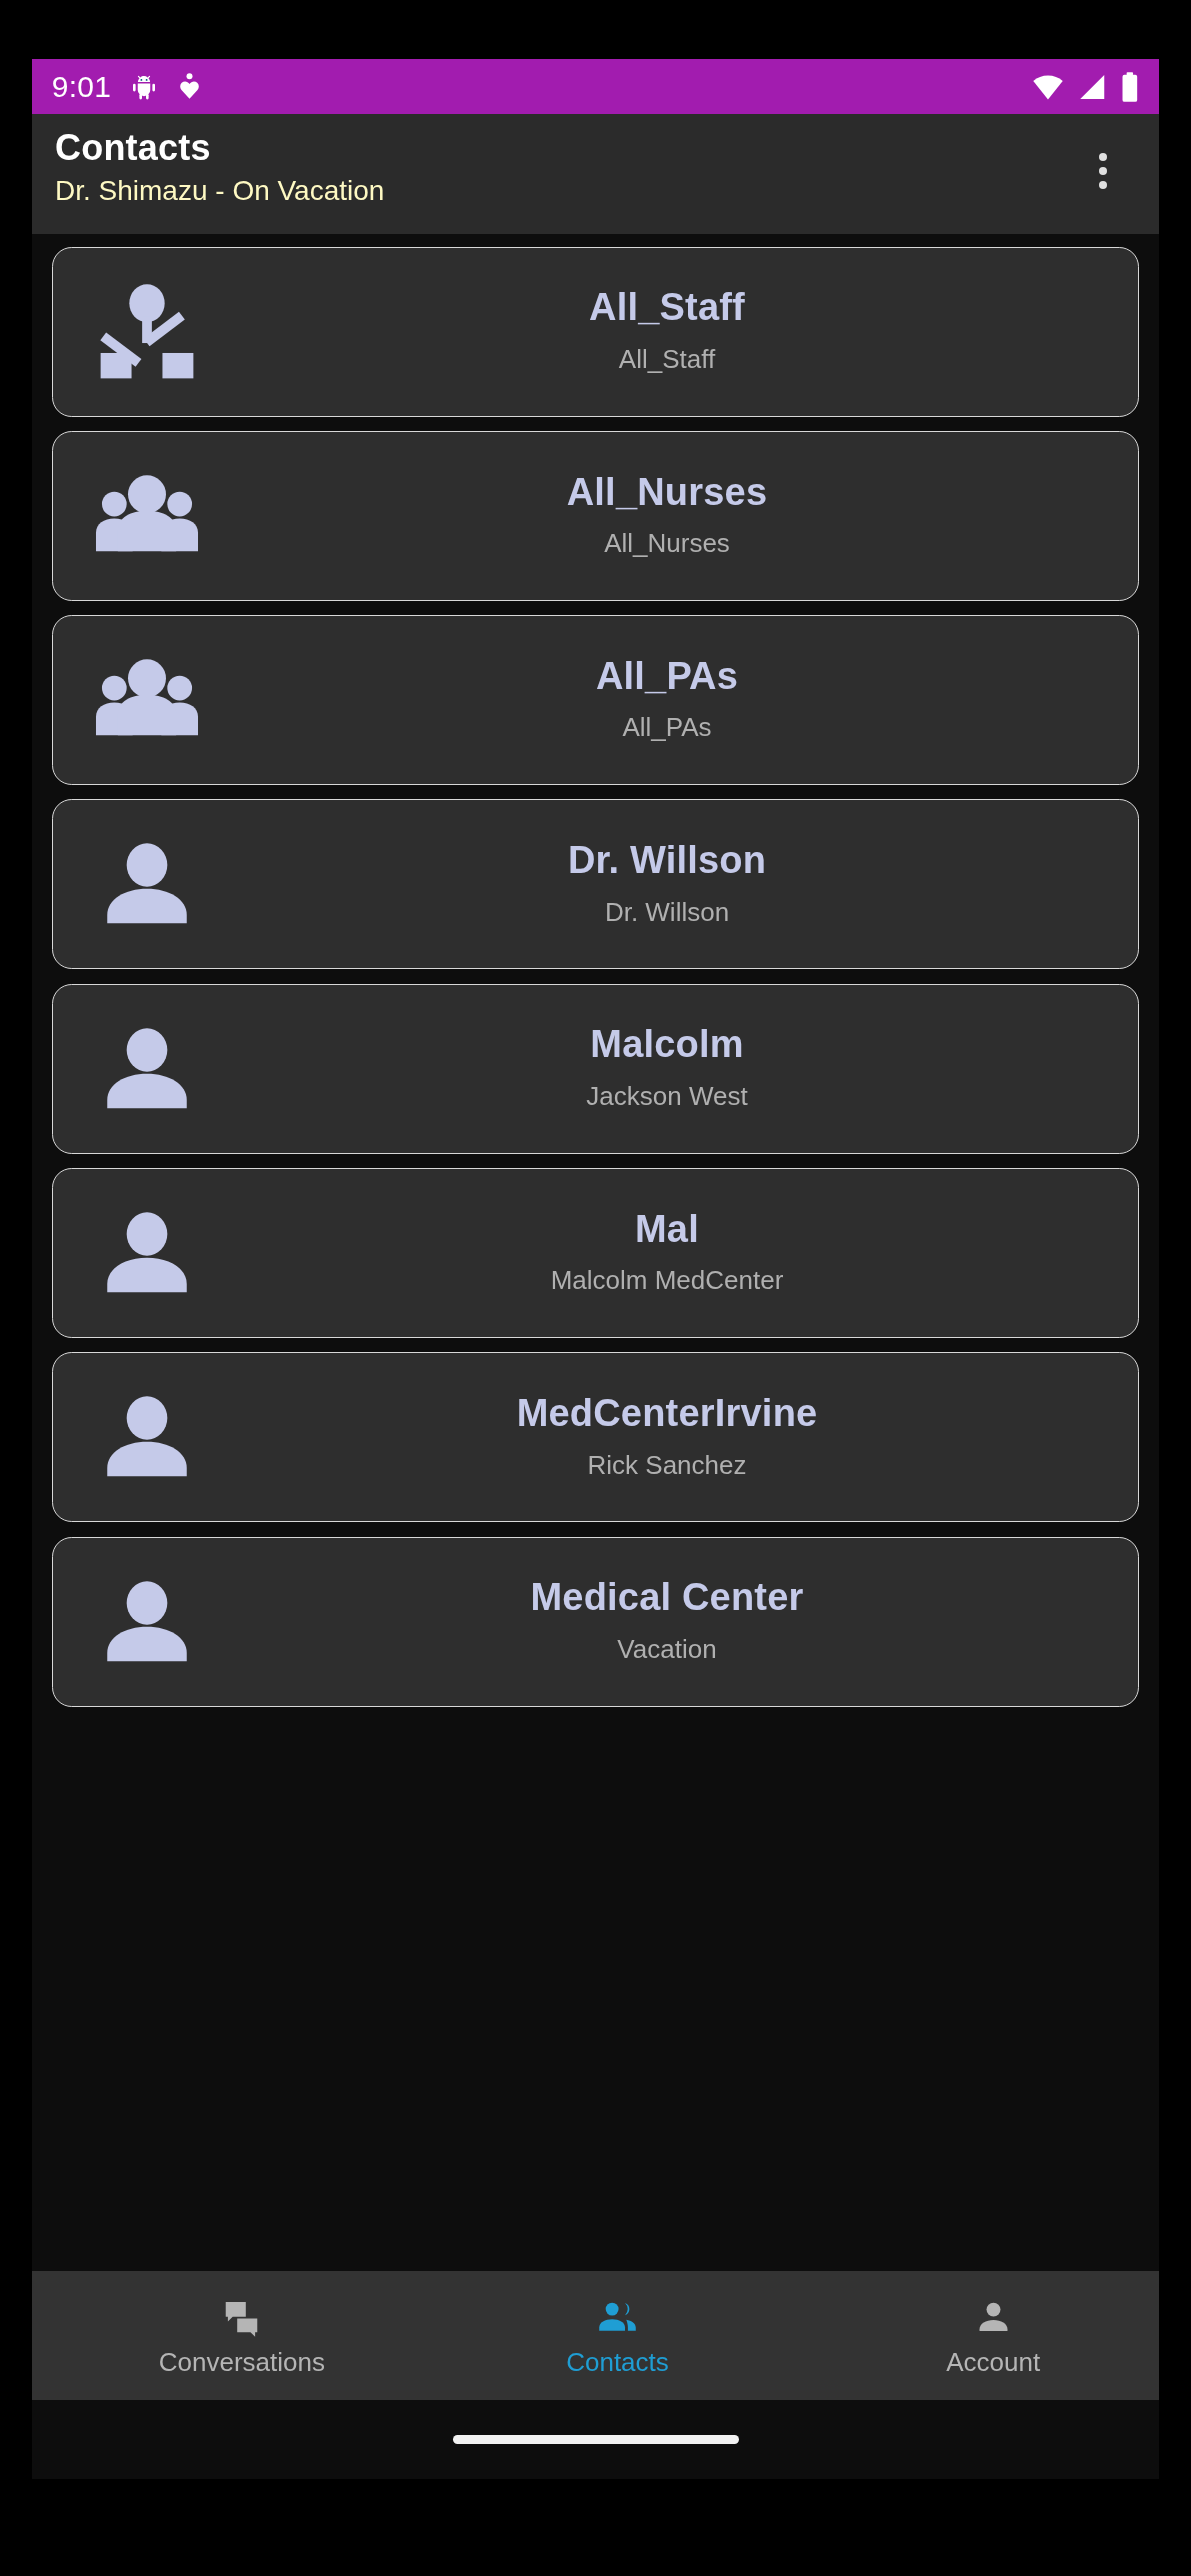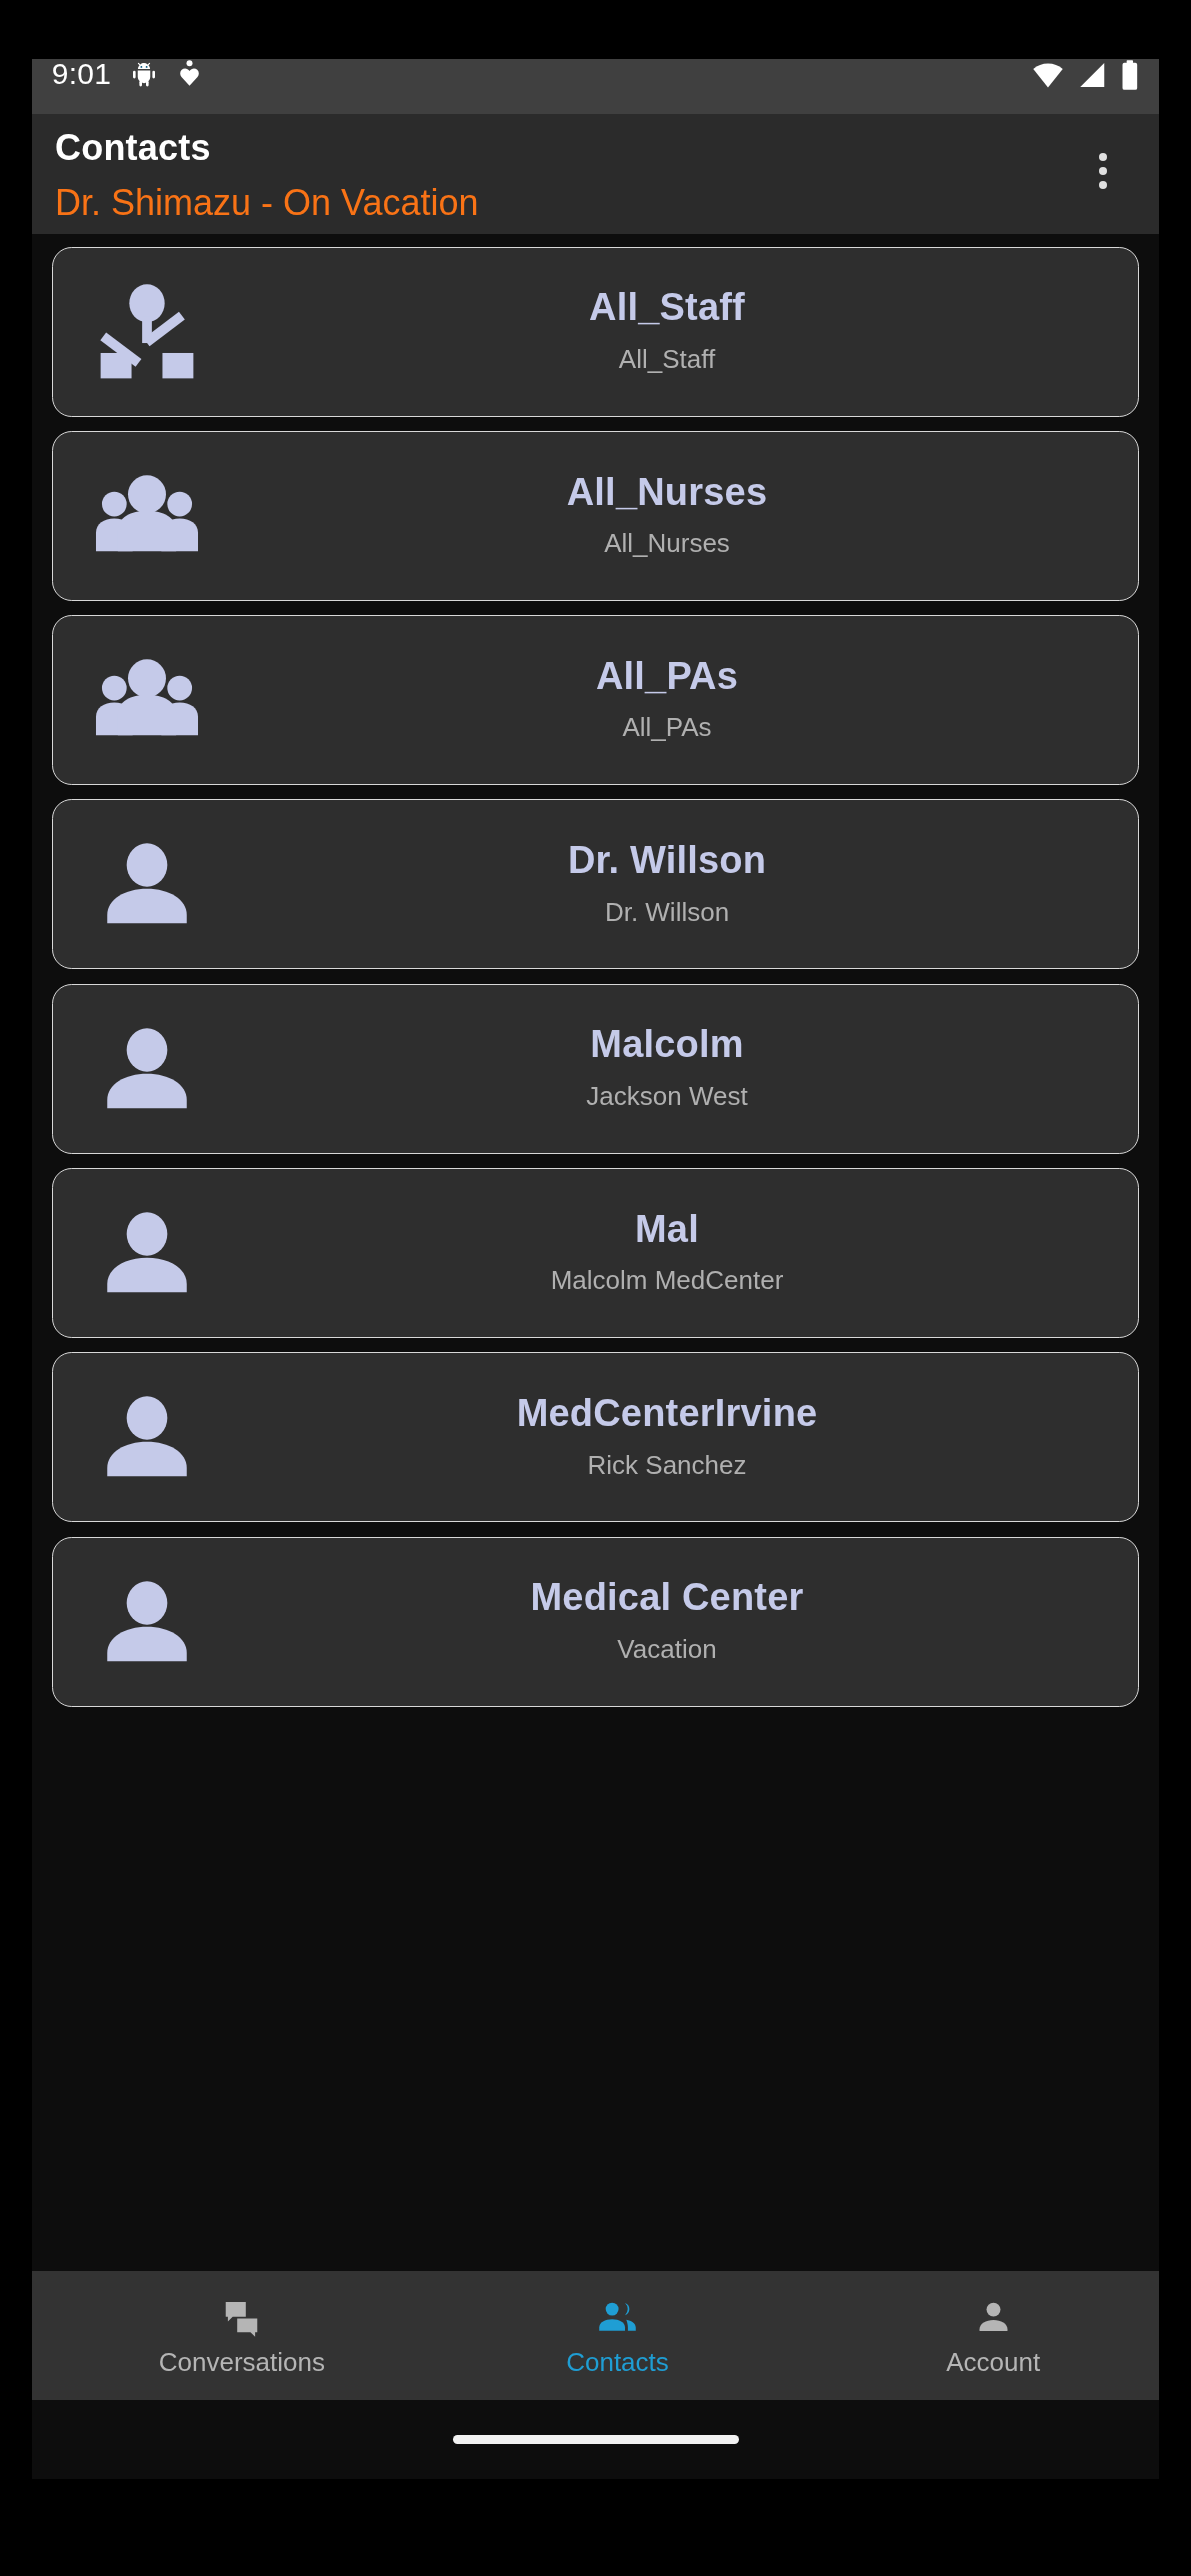--- a/index.html
+++ b/index.html
@@ -31,23 +31,23 @@
     width: 1127px;
     height: 2420px;
     background: #0d0d0d;
     overflow: hidden;
   }
 
   
   #statusbar {
     position: relative;
     height: 55px;
-    background: #404040;
-    display: flex;
-    align-items: flex-start;
+    background: #a21caf;
+    display: flex;
+    align-items: center;
     padding: 0 19.7px 0 19.7px;
     box-sizing: border-box;
   }
   #status-left {
     display: flex;
     align-items: center;
     gap: 18px;
   }
   #clock {
     color: #ffffff;
@@ -77,25 +77,25 @@
   #appbar-text { flex: 1; min-width: 0; }
   #app-title {
     color: #ffffff;
     font-size: 36px;
     font-weight: 700;
     line-height: 1.14;
     letter-spacing: 0.2px;
     white-space: nowrap;
   }
   #app-subtitle {
-    color: #f97316;
-    font-size: 36px;
+    color: #fef9c3;
+    font-size: 28px;
     font-weight: 400;
     line-height: 1.25;
-    margin-top: 12px;
+    margin-top: 5px;
     white-space: nowrap;
   }
   #overflow-btn {
     width: 66px;
     height: 75px;
     display: flex;
     flex-direction: column;
     align-items: center;
     justify-content: center;
     gap: 6.3px;

